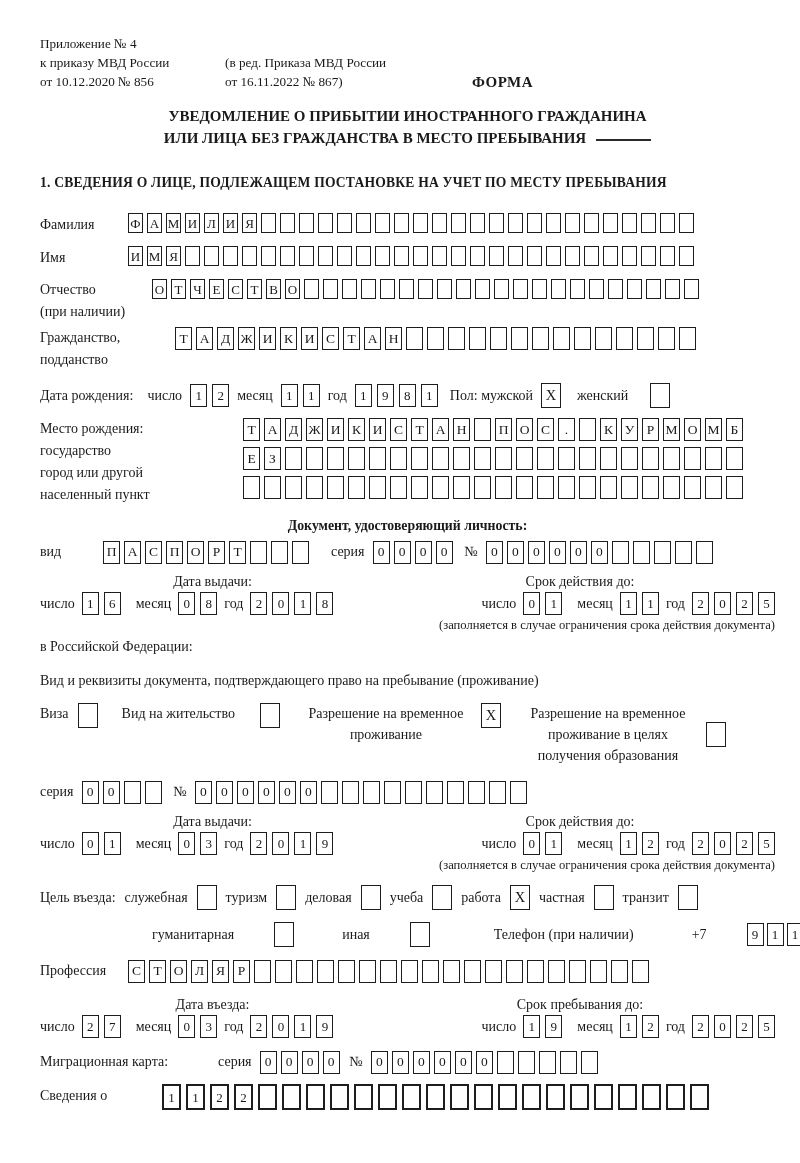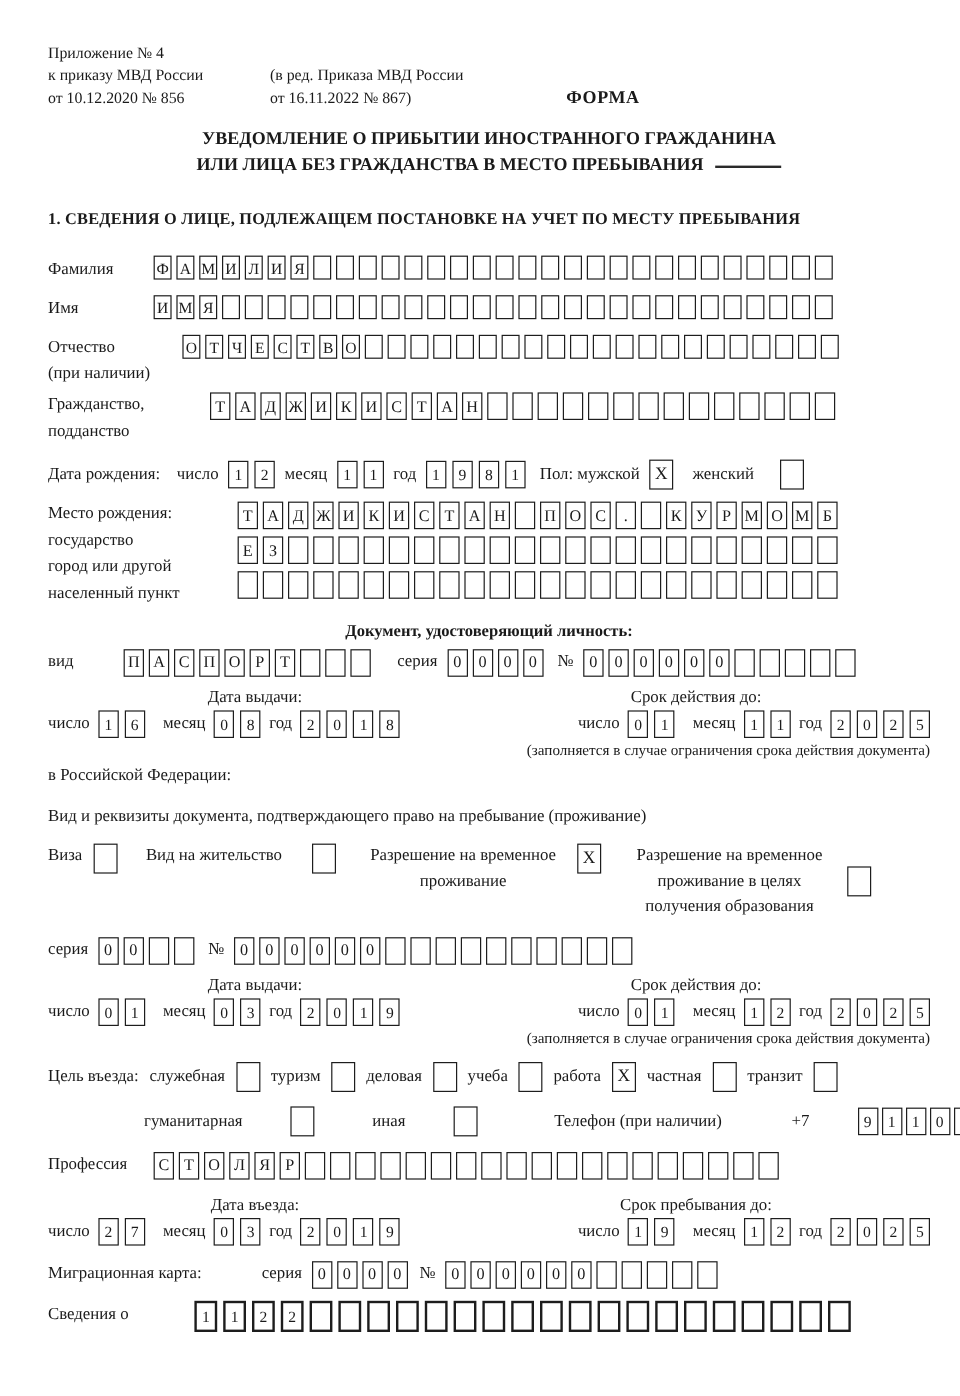--- a/index.html
+++ b/index.html
@@ -68,21 +68,21 @@
   
   .opts-row { display: flex; align-items: flex-start; margin-top: 10px; gap: 10px; }
   .opt { display: flex; align-items: flex-start; gap: 9px; }
   .opt-label { font-size: 14px; line-height: 21px; }
   .opt-label.center { text-align: center; }
   .wrap165 { width: 172px; }
   .wrap175 { width: 178px; }
 
   .purpose-row { display: flex; align-items: center; margin-top: 12px; gap: 9px; flex-wrap: nowrap; }
   .purpose-row .lbl { line-height: 25px; }
-  .indent115 { margin-left: 80px; gap: 40px; }
+  .indent115 { margin-left: 112px; gap: 40px; }
   .doc-head { text-align: center; font-weight: bold; font-size: 13.8px; margin-top: 12px; }
   .intro { font-size: 14px; line-height: 24px; margin-top: 10px; }
 
   .rep-wrap { display: flex; margin-top: 10px; }
   .rep-labels { width: 122px; font-size: 14px; }
   .rep-labels div { line-height: 24px; }
   .rep-cells-col { flex: 1; }
   .rep-cells-col .cells { margin-bottom: 8px; }
 </style>
 </head>
@@ -272,21 +272,21 @@
         <span class="cell">9</span>
         <span class="cell">8</span>
         <span class="cell">1</span>
       </span>
     <span class="lbl" style="margin-left:4px;">Пол: мужской</span>
     <span class="checkbox">X</span>
     <span class="lbl" style="margin-left:8px;">женский</span>
     <span class="checkbox" style="margin-left:14px;"></span>
   </div>
 
-  <div class="frow" style="margin-top:10px;">
+  <div class="frow" style="margin-top:10px;gap:45px;">
     <span class="lbl-col w-birthpl">
       <div class="lbl">Место рождения:</div>
       <div class="lbl">государство</div>
       <div class="lbl">город или другой</div>
       <div class="lbl">населенный пункт</div>
     </span>
     <span>
       <span class="cells cells-md" style="display:flex; margin-bottom:6px;">
           <span class="cell">Т</span>
           <span class="cell">А</span>

